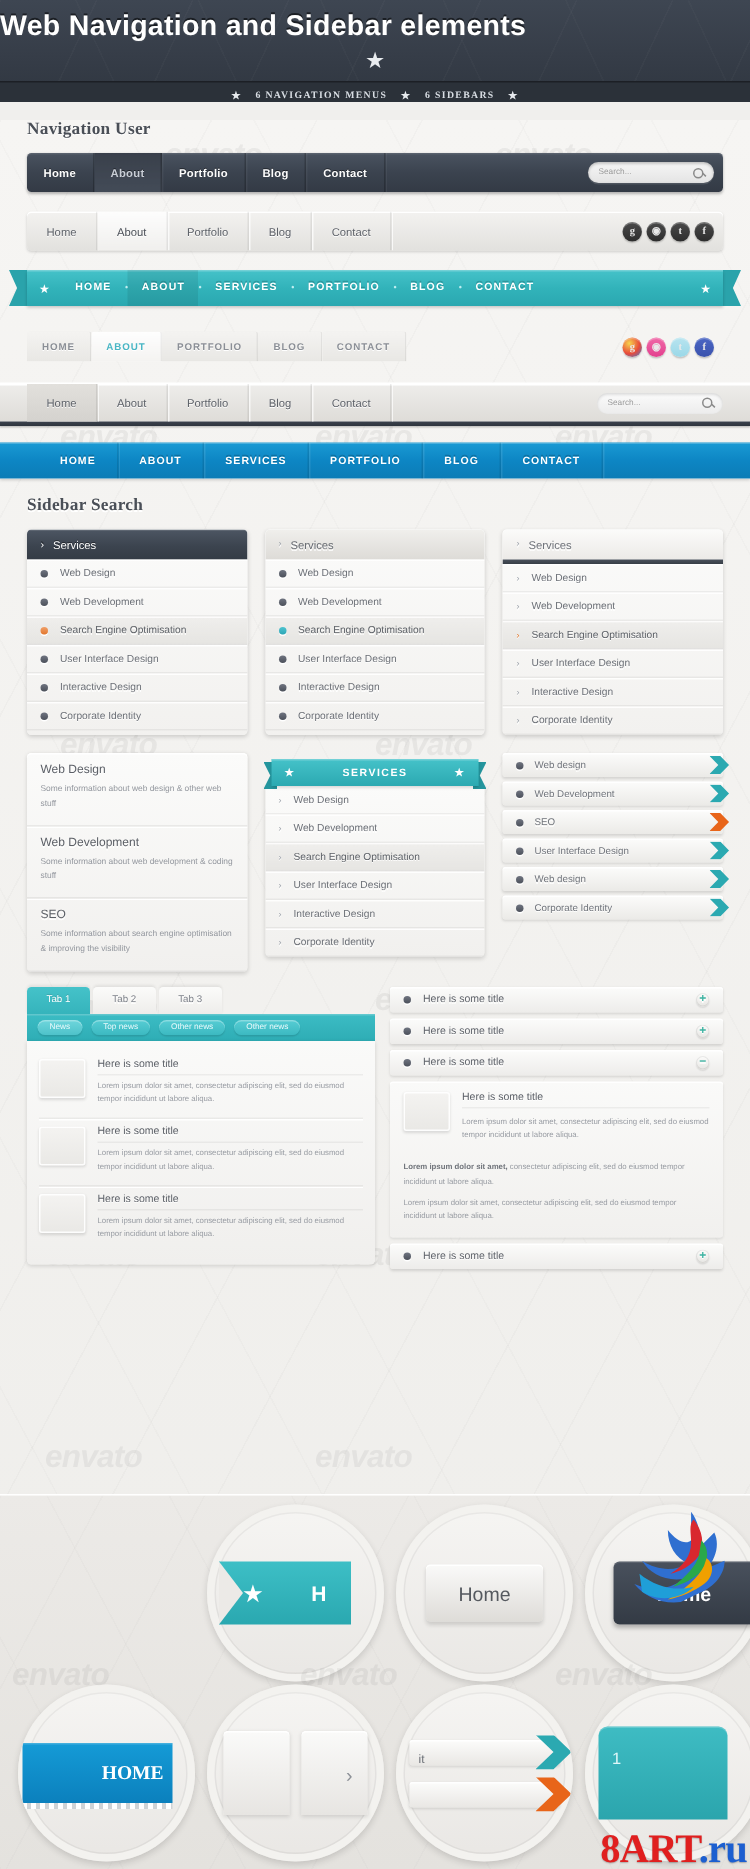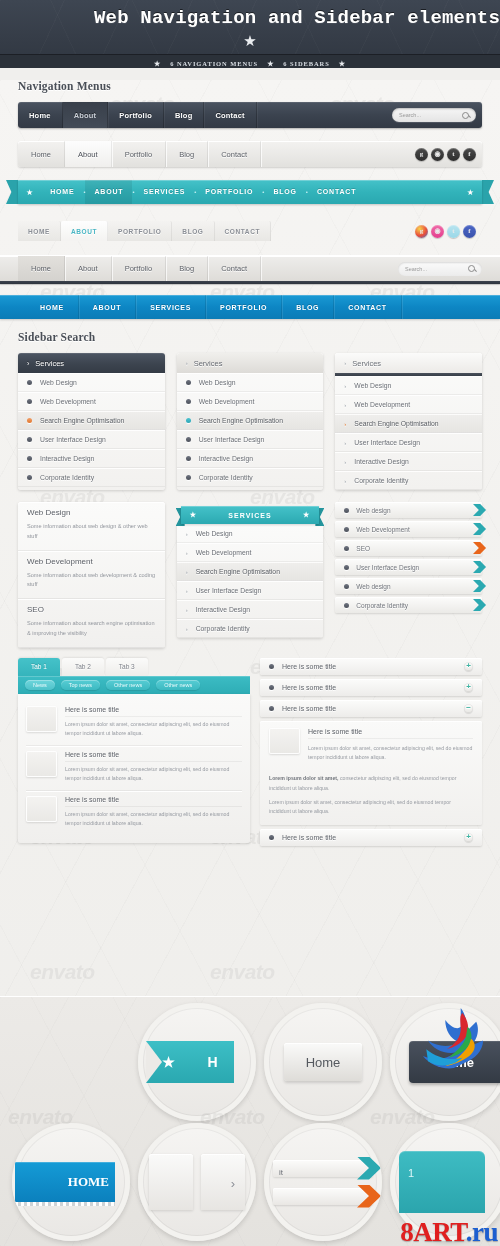--- a/index.html
+++ b/index.html
@@ -19,22 +19,22 @@
     position: relative;
     overflow: hidden;
   }
   .hero:before {
     content:""; position:absolute; inset:0;
     background:
       repeating-linear-gradient(115deg, rgba(255,255,255,.022) 0 1px, transparent 1px 58px),
       repeating-linear-gradient(65deg, rgba(255,255,255,.018) 0 1px, transparent 1px 74px);
   }
   .hero-title {
-    text-align:right; color:#ffffff;
-    font-family:Liberation Mono, monospace; font-weight:bold;
+    text-align:left; color:#ffffff;
+    font-family:Liberation Sans, sans-serif; font-weight:bold;
     font-size:19px; letter-spacing:.2px;
     padding-top:7px; text-shadow: 0 -1px 0 rgba(0,0,0,.55), 0 1px 1px rgba(255,255,255,.08);
     position:relative;
   }
   .hero-star { text-align:center; color:#e9ecef; font-size:15px; line-height:16px; margin-top:4px; position:relative; }
   .hero-sub {
     position:relative;
     margin-top:5px;
     height:18px; background:#2b3139;
     border-top:1px solid rgba(0,0,0,.35);
@@ -458,21 +458,21 @@
     <div class="wm" style="left:40px;top:580px">envato</div>
     <div class="wm" style="left:250px;top:575px">envato</div>
     <div class="wm" style="left:30px;top:745px">envato</div>
     <div class="wm" style="left:210px;top:745px">envato</div>
     <div class="wm" style="left:370px;top:745px">envato</div>
     <div class="wm" style="left:30px;top:880px">envato</div>
     <div class="wm" style="left:210px;top:880px">envato</div>
 
     <div class="content">
 
-      <div class="sec-title">Navigation Menus</div>
+      <div class="sec-title">Navigation User</div>
 
       <div class="nav-dark">
         <a href="#">Home</a>
         <a href="#" class="active">About</a>
         <a href="#">Portfolio</a>
         <a href="#">Blog</a>
         <a href="#">Contact</a>
         <div class="spacer"></div>
         <div class="srch">
           <span class="ph">Search...</span>

